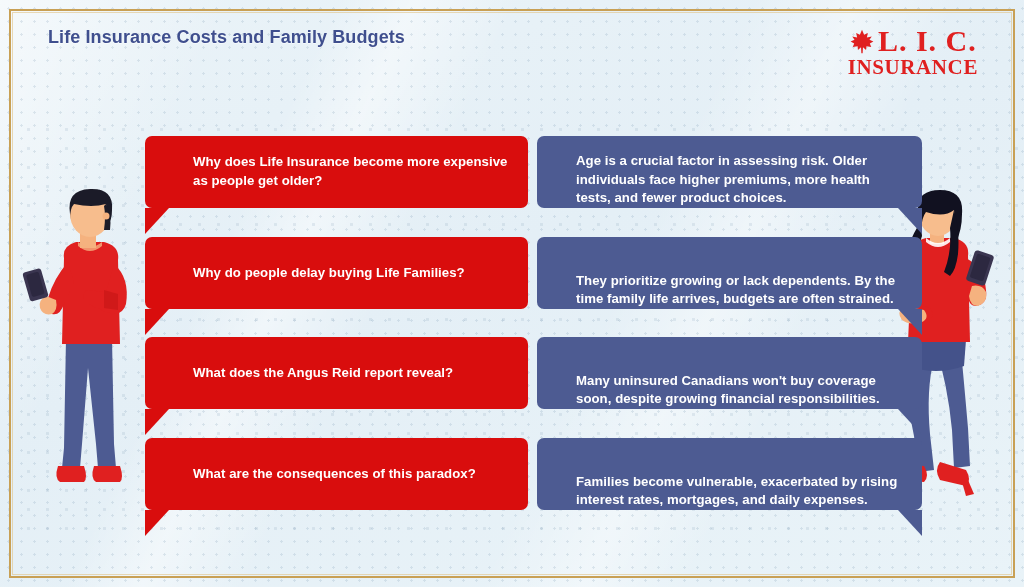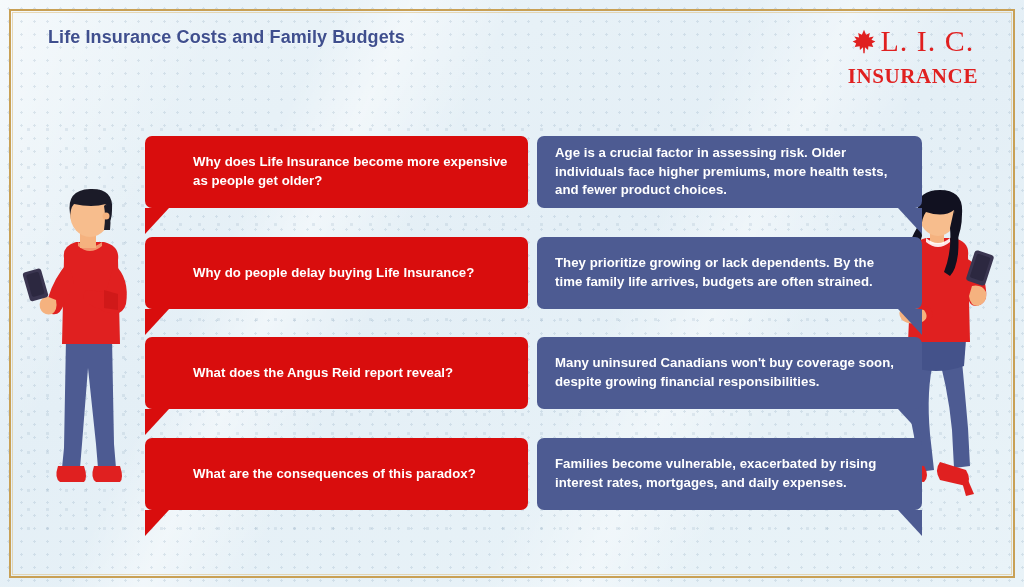--- a/index.html
+++ b/index.html
@@ -49,26 +49,26 @@
   .logo{
     position:absolute;right:46px;top:26px;
     text-align:center;line-height:1;color:#d81e1e;
   }
   .logo-top{
     display:flex;align-items:center;justify-content:center;gap:3px;
   }
   .leaf{width:26px;height:26px;display:block;}
   .logo-lic{
     font-family:"Liberation Serif", serif;
-    font-size:30px;font-weight:normal;letter-spacing:1px;color:#e02020;
+    font-size:30px;font-weight:bold;letter-spacing:1px;color:#e02020;
   }
   .logo-sub{
     font-family:"Liberation Serif", serif;
     font-size:21px;font-weight:bold;letter-spacing:0.6px;color:#e02020;
-    margin-top:10px;
+    margin-top:1px;
   }
 
   
   .rows{position:absolute;left:0;top:0;width:1024px;height:587px;}
   .row{position:absolute;left:0;width:1024px;height:72px;}
   .bubble{
     position:absolute;top:0;height:72px;
     display:flex;align-items:center;
     border-radius:7px;
     box-sizing:border-box;
@@ -76,21 +76,22 @@
   .bubble .txt{
     font-size:13.2px;font-weight:bold;line-height:1.42;color:#ffffff;
     letter-spacing:0.05px;
   }
   .q{
     left:145px;width:383px;background:#d90d0d;
     padding:0 18px 0 48px;
   }
   .a{
     left:537px;width:385px;background:#4d5b92;
-    padding:0 18px 0 18px;
+    padding:0 18px 0 39px;
+    align-items:flex-end;
   }
   
   .tail{position:absolute;width:0;height:0;}
   .tail-left{
     left:145px;top:72px;
     border-left:0 solid transparent;
     border-top:26px solid #d90d0d;
     border-right:24px solid transparent;
   }
   .tail-right{
@@ -189,21 +190,21 @@
       </div>
       <div class="tail tail-right"></div>
       <div class="bubble a">
         <span class="txt">Age is a crucial factor in assessing risk. Older individuals face higher premiums, more health tests, and fewer product choices.</span>
       </div>
     </div>
 
     <div class="row" style="top:237px">
       <div class="tail tail-left"></div>
       <div class="bubble q">
-        <span class="txt">Why do people delay buying Life Insurance?</span>
+        <span class="txt">Why do people delay buying Life Families?</span>
       </div>
       <div class="tail tail-right"></div>
       <div class="bubble a">
         <span class="txt">They prioritize growing or lack dependents. By the time family life arrives, budgets are often strained.</span>
       </div>
     </div>
 
     <div class="row" style="top:438px">
       <div class="tail tail-left"></div>
       <div class="bubble q">

